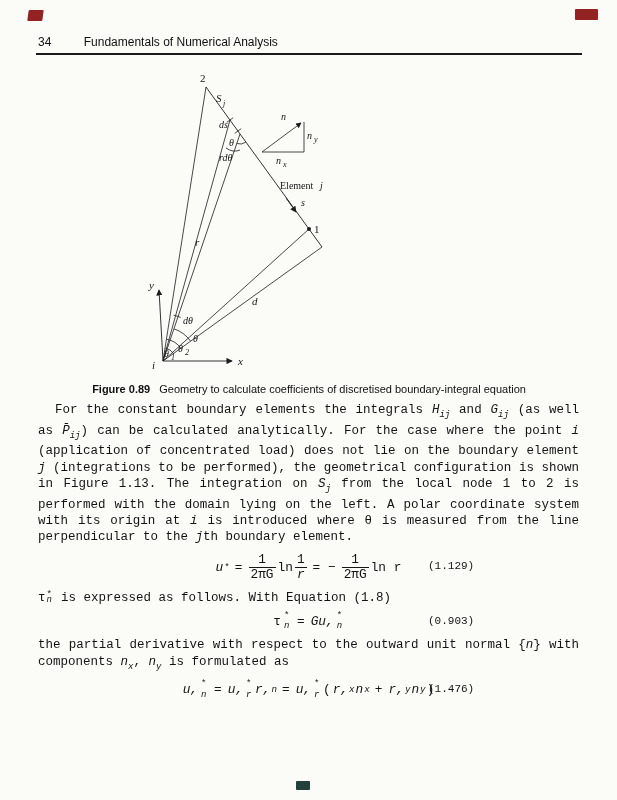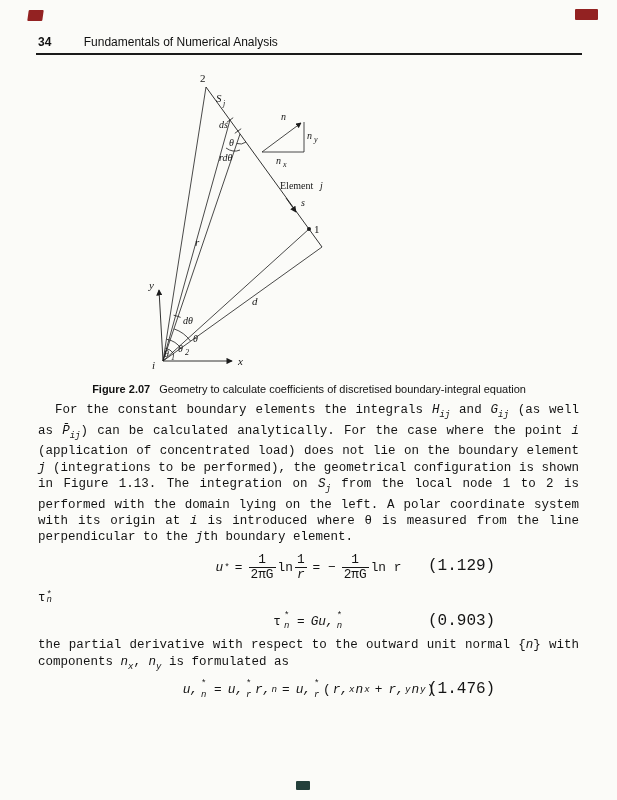--- a/index.html
+++ b/index.html
@@ -4,21 +4,21 @@
 <style>
   html,body { margin:0; padding:0; background:#d8d8d4; }
   .page {
     position:relative; width:617px; height:800px; margin:0 auto;
     background:#fbfbf8; color:#161616; overflow:hidden;
     font-family:"Liberation Serif", serif;
   }
   
   .header { position:absolute; top:35px; left:38px; width:542px;
     font-family:"Liberation Sans", sans-serif; font-size:12px; color:#111; }
-  .page-num { font-weight:bold; letter-spacing:.2px;text-align:center; }
+  .page-num { font-weight:normal; letter-spacing:.2px;text-align:center; }
   .running-title { margin-left:32px; }
   .header-rule { position:absolute; top:53px; left:36px; width:546px; height:2px; background:#1a1a1a; }
   
   .mark { position:absolute; border-radius:1px; }
   .mark-tl { left:28px; top:10px; width:15px; height:11px; transform:skewX(-8deg); }
   .mark-tr { left:575px; top:9px; width:23px; height:11px; }
   .mark-b  { left:296px; top:781px; width:14px; height:9px; }
   
   .figure-svg { position:absolute; top:55px; left:0; }
   .dline { stroke:#1c1c1c; stroke-width:0.9; fill:none; }
@@ -42,21 +42,21 @@
   .eq-row { position:relative; margin:8px 0; text-align:center; font-size:12.8px; line-height:1.2; }
   .eq-inline { display:inline-flex; align-items:center; white-space:nowrap; }
   .eq-inline > span { margin:0 1px; }
   .op { margin:0 5px !important; }
   .frac { display:inline-block; vertical-align:middle; text-align:center; margin:0 3px; line-height:1.08; }
   .frac .num { display:block; padding:0 2px; }
   .frac .den { display:block; border-top:1px solid #161616; padding:0 2px; }
   .ss { display:inline-block; position:relative; width:8px; height:15px; vertical-align:-4px; }
   .ss .up { position:absolute; top:-3px; left:1px; font-size:9px; }
   .ss .dn { position:absolute; bottom:-3px; left:1px; font-size:9px; font-style:italic; }
-  .eq-label { position:absolute; left:390px; top:50%; transform:translateY(-50%); font-size:16px; }
+  .eq-label { position:absolute; left:390px; top:50%; transform:translateY(-50%); font-size:11px; }
 </style>
 </head>
 <body>
 
 <div class="page">
 
   <div class="mark mark-tl" style="background-color: rgb(147, 34, 34);"></div>
   <div class="mark mark-tr" style="background-color: rgb(147, 34, 34);"></div>
   <div class="mark mark-b" style="background-color: rgb(36, 64, 59);"></div>
 
@@ -125,21 +125,21 @@
     <text class="dlab" x="152" y="369">i</text>
 
     <text class="dlab dlab-s" x="183" y="324">dθ</text>
     <text class="dlab dlab-s" x="193" y="342">θ</text>
     <text class="dlab dlab-s" x="178" y="352">θ</text>
     <text class="dlab-sub" x="185" y="355">2</text>
     <text class="dlab dlab-s" x="164" y="357">θ</text>
     <text class="dlab-sub" x="171" y="360">1</text>
   </svg>
 
-  <div class="caption"><span class="cap-label">Figure 2.07</span><span>Geometry to calculate coefficients of discretised boundary-integral equation</span></div>
+  <div class="caption"><span class="cap-label">Figure 0.89</span><span>Geometry to calculate coefficients of discretised boundary-integral equation</span></div>
 
   <div class="body-text">
 
     <p class="indent"><span>For the constant boundary elements the integrals </span><span class="it">H</span><sub class="it">ij</sub><span> and </span><span class="it">G</span><sub class="it">ij</sub><span> (as well as </span><span class="it">P̄</span><sub class="it">ij</sub><span>) can be calculated analytically. For the case where the point </span><span class="it">i</span><span> (application of concentrated load) does not lie on the boundary element </span><span class="it">j</span><span> (integrations to be performed), the geometrical configuration is shown in Figure 1.13. The integration on </span><span class="it">S</span><sub class="it">j</sub><span> from the local node 1 to 2 is performed with the domain lying on the left. A polar coordinate system with its origin at </span><span class="it">i</span><span> is introduced where θ is measured from the line perpendicular to the </span><span class="it">j</span><span>th boundary element.</span></p>
 
 
     <div class="eq-row">
       <span class="eq-inline">
           <span class="it">u</span>
           <sup>*</sup>
@@ -156,21 +156,21 @@
           <span class="op">= −</span>
           <span class="frac">
             <span class="num">1</span>
             <span class="den">2πG</span>
           </span>
           <span>ln r</span>
         </span>
       <span class="eq-label">(1.129)</span>
     </div>
 
-    <p><span>τ</span><span class="ss"><span class="up">*</span><span class="dn">n</span></span></p>
+    <p><span>τ</span><span class="ss"><span class="up">*</span><span class="dn">n</span></span><span> is expressed as follows. With Equation (1.8)</span></p>
 
     <div class="eq-row">
       <span class="eq-inline">
           <span>τ</span>
           <span class="ss">
             <span class="up">*</span>
             <span class="dn">n</span>
           </span>
           <span class="op">=</span>
           <span class="it">Gu,</span>

